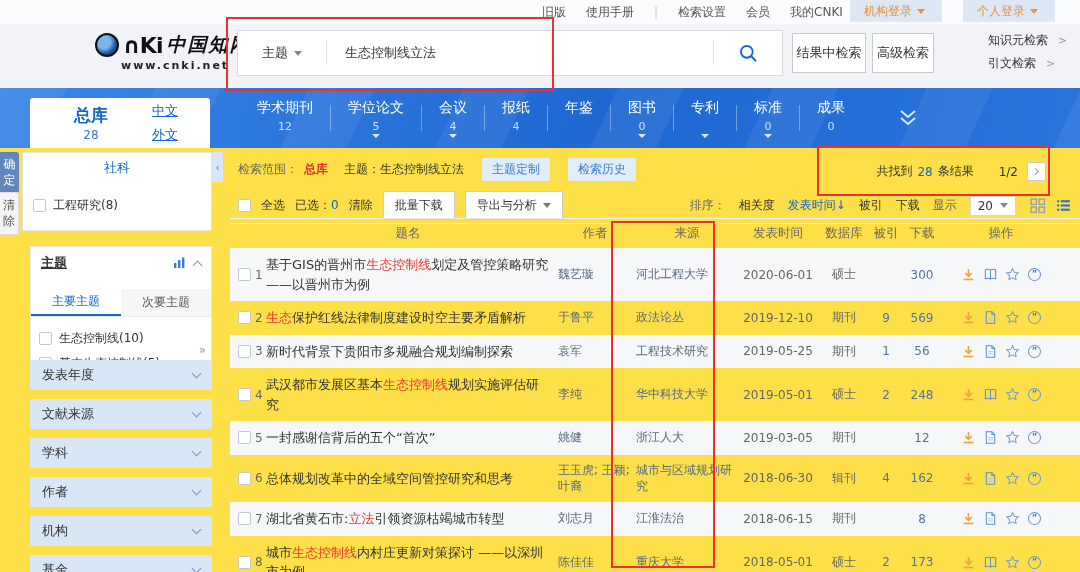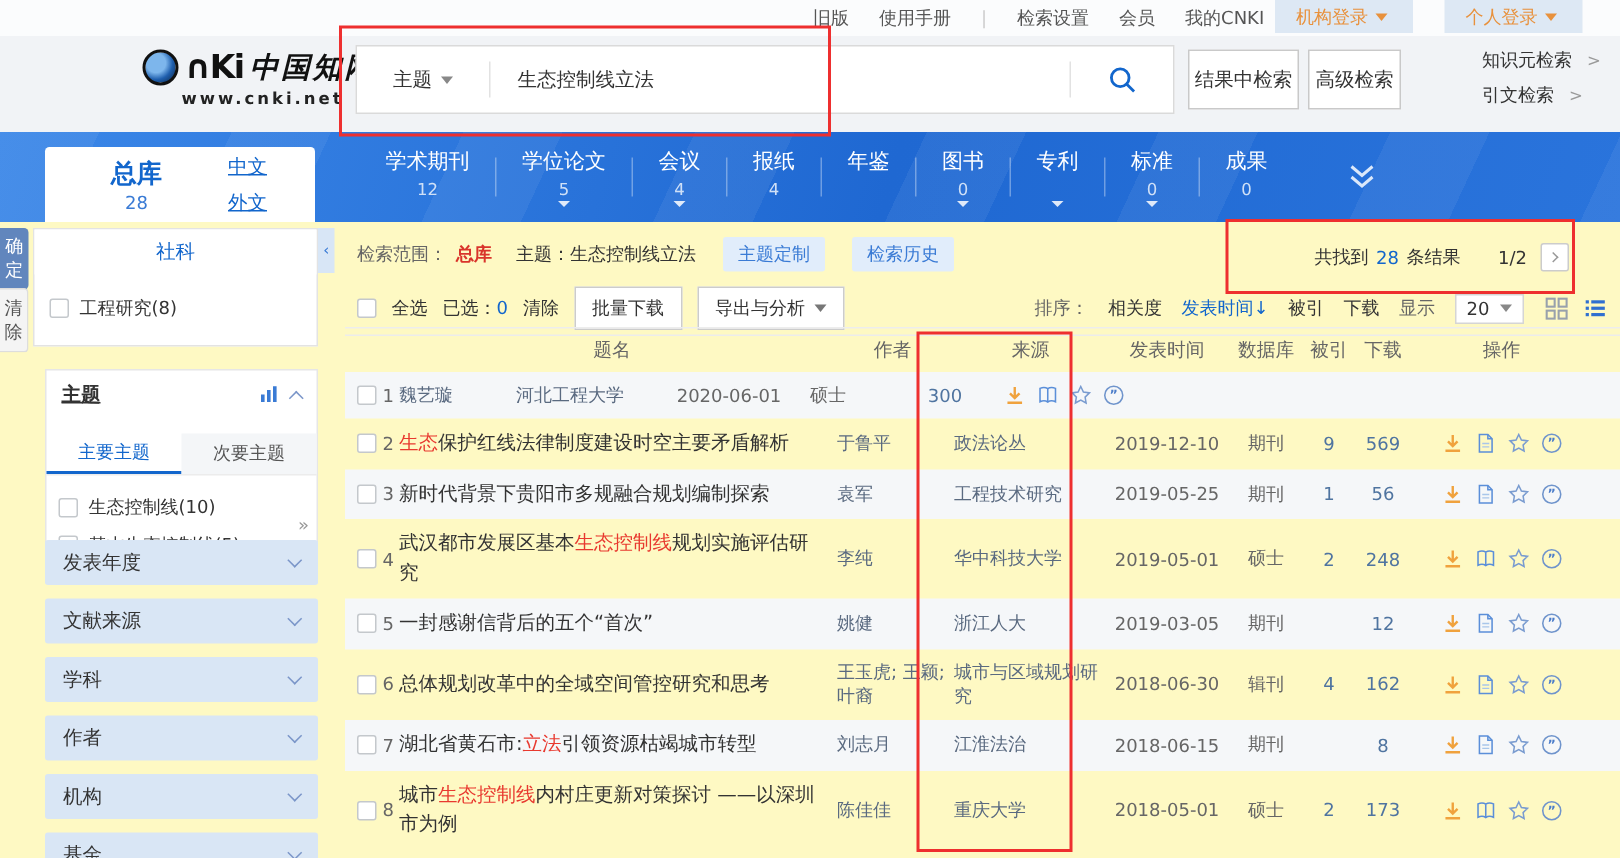--- a/index.html
+++ b/index.html
@@ -1,18 +1,18 @@
 <!DOCTYPE html>
 <html><head>
 <meta charset="utf-8">
 <style>
   *{margin:0;padding:0;box-sizing:border-box;}
   html,body{width:1080px;height:572px;}
   body{font-family:"DejaVu Sans","Liberation Sans",sans-serif;font-size:12px;color:#333;background:#fff;}
-  .screen{position:relative;width:1080px;height:572px;overflow:hidden;background:#fef9c3;}
+  .screen{position:relative;width:1080px;height:572px;overflow:hidden;background:#fde047;}
 
   
   .topbar{position:absolute;left:0;top:0;width:1080px;height:24px;background:#fbfcfd;}
   .topbar-links{position:absolute;left:542px;top:0;height:24px;display:flex;align-items:center;gap:20px;color:#555;font-size:12px;}
   .topbar-links .lnk{cursor:pointer;}
   .tb-divider{color:#ccc;}
   .login-btn{position:absolute;top:0;height:22px;padding:0 14px;background:#dde8f4;color:#e8913c;display:flex;align-items:center;gap:5px;font-size:12px;cursor:pointer;}
   .login-btn.org{left:850px;width:92px;}
   .login-btn.personal{left:963px;width:92px;}
   .caret{width:0;height:0;border-left:4px solid transparent;border-right:4px solid transparent;border-top:5px solid #e8913c;display:inline-block;}
@@ -423,20 +423,21 @@
         <div class="cell c-cited">被引</div>
         <div class="cell c-dl">下载</div>
         <div class="cell c-ops">操作</div>
       </div>
       <div class="rows">
           <div class="row">
             <div class="cell c-check">
               <span class="cb"></span>
               <span class="num">1</span>
             </div>
+            <div class="cell c-title"><span class="title"><span>基于GIS的晋州市</span><span class="hl">生态控制线</span><span>划定及管控策略研究——以晋州市为例</span></span></div>
             <div class="cell c-author author">魏艺璇</div>
             <div class="cell c-source source">河北工程大学</div>
             <div class="cell c-date date">2020-06-01</div>
             <div class="cell c-db db">硕士</div>
             <div class="cell c-cited cited"></div>
             <div class="cell c-dl dl">300</div>
             <div class="cell c-ops">
               <span class="op-ic">
                 <svg width="15" height="15" viewBox="0 0 16 16">
                   <path d="M8 2.2v7.6M4.6 6.6 8 10l3.4-3.4" fill="none" stroke="#f0a23d" stroke-width="1.7"></path>

